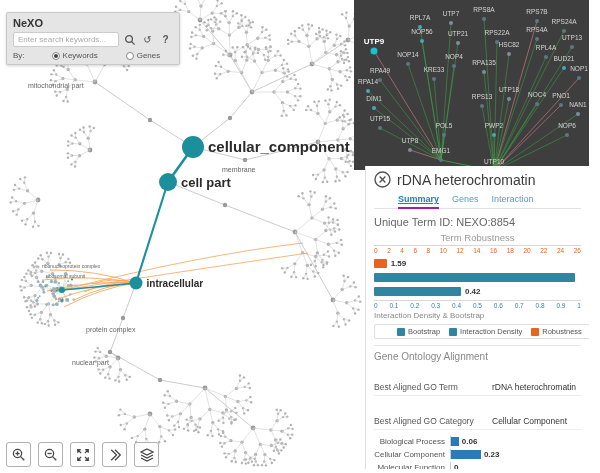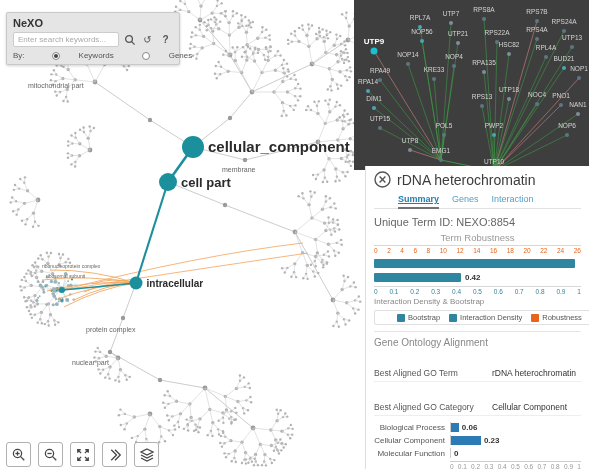--- a/index.html
+++ b/index.html
@@ -12,36 +12,36 @@
   .search-card{position:absolute;left:6px;top:12px;width:174px;background:#e5e5e5;border:1px solid #c9c9c9;
                border-radius:2px;box-shadow:0 1px 3px rgba(0,0,0,.18);padding:4px 6px;z-index:5;}
   .app-title{font-size:11px;font-weight:bold;color:#333;margin-bottom:3px;}
   .search-row{display:flex;align-items:center;gap:3px;}
   .search-row input{flex:1;min-width:0;height:15px;font-size:8px;padding:1px 4px;border:1px solid #ccc;
                     border-radius:2px;color:#444;font-family:"Liberation Sans",sans-serif;}
   .search-row input::placeholder{color:#aaa;}
   .icon-btn{width:15px;height:15px;border:none;background:transparent;padding:0;display:flex;
             align-items:center;justify-content:center;cursor:pointer;color:#555;font-size:10px;line-height:1;}
   .radio-row{display:flex;align-items:center;gap:7px;margin-top:4px;font-size:8px;color:#555;}
-  .radio-opt{display:inline-flex;align-items:center;gap:19px;cursor:pointer;padding-left:20px;}
+  .radio-opt{display:inline-flex;align-items:center;gap:3px;cursor:pointer;padding-left:20px;}
   .radio-circle{width:8px;height:8px;border:1px solid #888;border-radius:50%;display:inline-block;position:relative;background:#fff;}
   .radio-circle.sel::after{content:"";position:absolute;left:1.5px;top:1.5px;width:4px;height:4px;border-radius:50%;background:#444;}
   .graph-toolbar{position:absolute;left:6px;bottom:6px;display:flex;gap:7px;z-index:5;}
   .tool-btn{width:25px;height:25px;background:#fff;border:1px solid #b0b0b0;border-radius:3px;
             display:flex;align-items:center;justify-content:center;padding:0;cursor:pointer;}
   
   .network-panel{position:absolute;left:354px;top:0;width:235px;height:170px;background:#3e3e3e;overflow:hidden;}
   
   .detail-panel{position:absolute;left:365px;top:166px;width:224px;height:303px;background:#fff;
                 border-left:1px solid #ddd;padding:5px 8px 0 8px;overflow:hidden;}
   .detail-header{display:flex;align-items:center;gap:6px;margin-bottom:4px;}
   .detail-title{font-size:14px;color:#3c3c3c;font-weight:500;}
   .tabs{display:flex;gap:13px;border-bottom:1px solid #e2e2e2;padding:2px 0 4px 24px;}
   .tab{font-size:9px;color:#55a0c8;cursor:pointer;}
-  .tab.active{color:#1f7fae;font-weight:bold;border-bottom:2px solid #737373;padding-bottom:2px;margin-bottom:-5px;text-decoration:underline;}
+  .tab.active{color:#1f7fae;font-weight:bold;border-bottom:2px solid #a21caf;padding-bottom:2px;margin-bottom:-5px;text-decoration:underline;}
   .unique-term{font-size:11px;color:#666;margin:7px 0 4px 0;}
   .chart-title{font-size:9.5px;color:#999;text-align:center;margin:2px 0 2px 0;}
   .axis-row{display:flex;justify-content:space-between;font-size:6.5px;border-top:1px solid #d8d8d8;padding-top:1px;}
   .axis-top{color:#e8641b;}
   .axis-bottom{color:#2e86a0;}
   .bars{margin:4px 0 2px 0;}
   .bar-row{display:flex;align-items:center;height:11px;margin:3px 0;}
   .hbar{height:9px;border-radius:1px;}
   .bar-val{font-size:8px;color:#333;margin-left:4px;font-weight:bold;}
   .axis-caption{font-size:8px;color:#888;text-align:left;margin-top:2px;}
@@ -1888,20 +1888,24 @@
         <span>14</span>
         <span>16</span>
         <span>18</span>
         <span>20</span>
         <span>22</span>
         <span>24</span>
         <span>26</span>
       </div>
     <div class="bars" id="bars1">
         <div class="bar-row">
+          <div class="hbar" style="width: 6.1%; background: rgb(232, 100, 27);"></div>
+          <span class="bar-val">1.59</span>
+        </div>
+        <div class="bar-row">
           <div class="hbar" style="width: 97%; background: rgb(46, 134, 160);"></div>
         </div>
         <div class="bar-row">
           <div class="hbar" style="width: 42%; background: rgb(46, 134, 160);"></div>
           <span class="bar-val">0.42</span>
         </div>
       </div>
     <div class="axis-row axis-bottom" id="axis-bottom">
         <span>0</span>
         <span>0.1</span>

